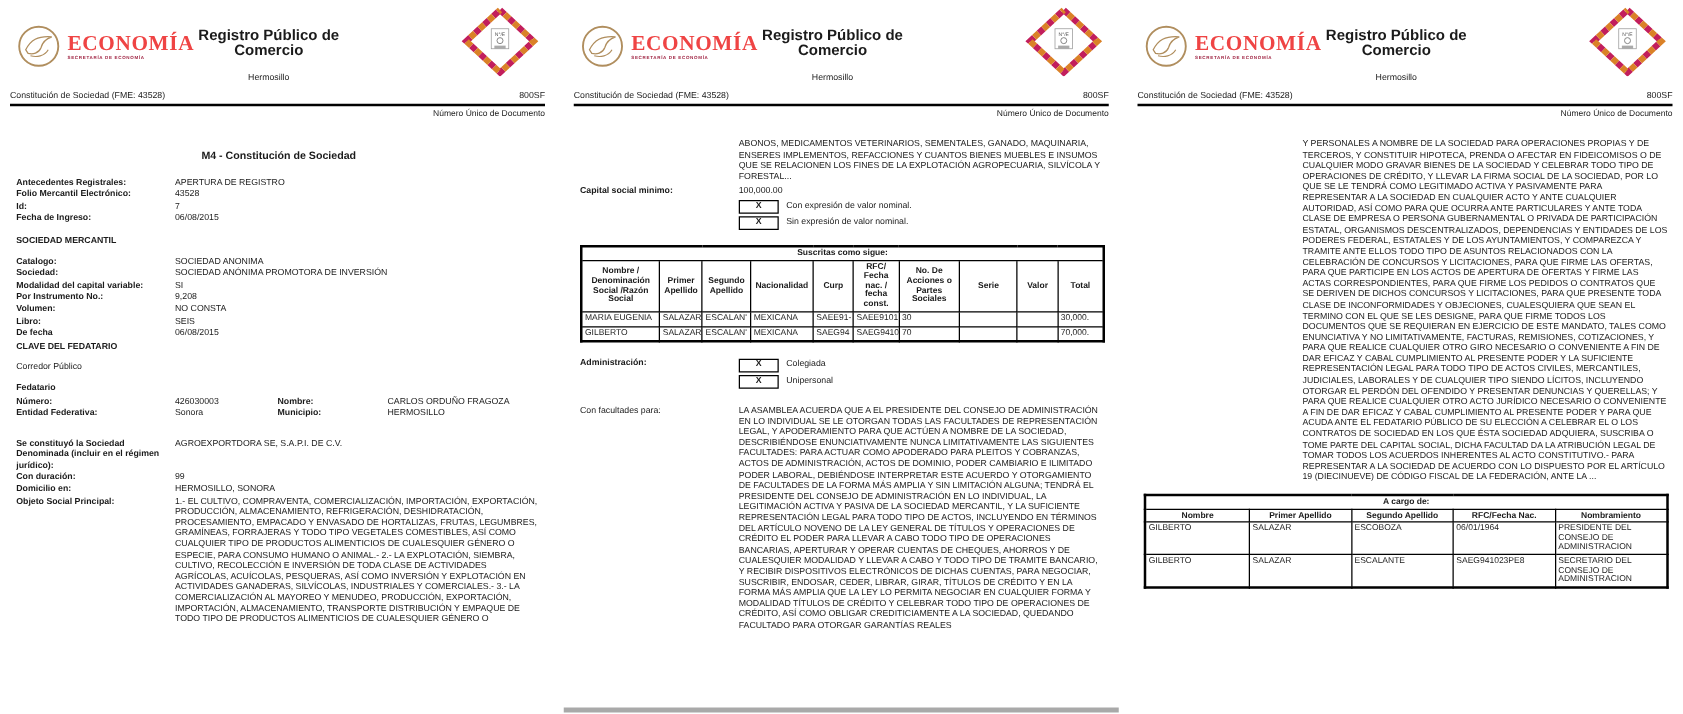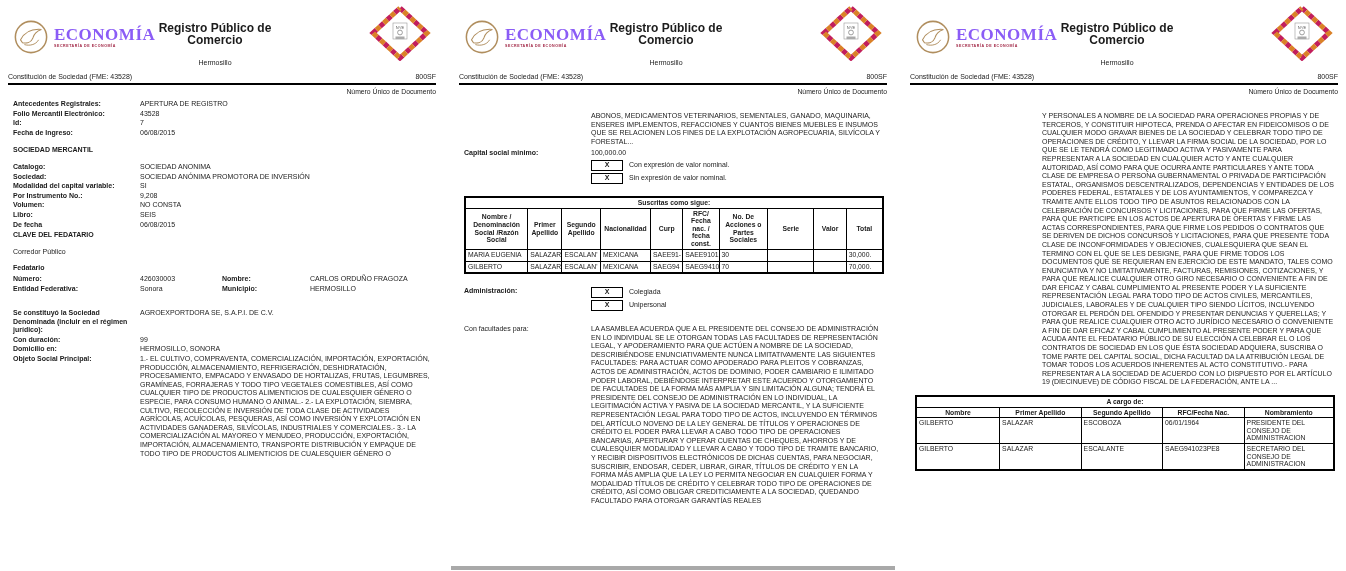--- a/index.html
+++ b/index.html
@@ -15,21 +15,21 @@
   }
   .page:last-child { margin-right:0; }
 
   
   .hdr { position:relative; height:100px; }
   .logo { position:absolute; left:13px; top:19px; display:flex; align-items:center; }
   .logo svg { margin-right:5px; }
   .logo-words { display:flex; flex-direction:column; }
   .logo-title {
     font-family:"Liberation Serif", serif; font-weight:bold;
-    font-size:17px; color:#8b5cf6; letter-spacing:.5px; line-height:17px;
+    font-size:17px; color:#ef4444; letter-spacing:.5px; line-height:17px;
   }
   .logo-sub { font-size:3.6px; color:#9F2241; letter-spacing:.55px; font-weight:bold; margin-top:1.5px; }
   .doc-title {
     position:absolute; left:130px; width:170px; top:22px; text-align:center;
     font-weight:bold; font-size:12px; line-height:12px;
   }
   .office { position:absolute; left:130px; width:170px; top:59px; text-align:center; font-size:7px; }
   .seal { position:absolute; right:13px; top:5px; }
   .fme-row {
     position:absolute; left:8px; right:8px; top:73px;
@@ -102,20 +102,21 @@
       </svg>
       <div class="fme-row">
         <span>Constitución de Sociedad (FME: 43528)</span>
         <span>800SF</span>
       </div>
       <div class="hrule"></div>
       <div class="doc-num">Número Único de Documento</div>
     </div>
 
     <div class="pbody">
+      <div class="p1-title">M4 - Constitución de Sociedad</div>
 
       <div class="frow">
         <span class="flabel">Antecedentes Registrales:</span>
         <span class="fvalue">APERTURA DE REGISTRO</span>
       </div>
       <div class="frow">
         <span class="flabel">Folio Mercantil Electrónico:</span>
         <span class="fvalue">43528</span>
       </div>
       <div class="frow">

